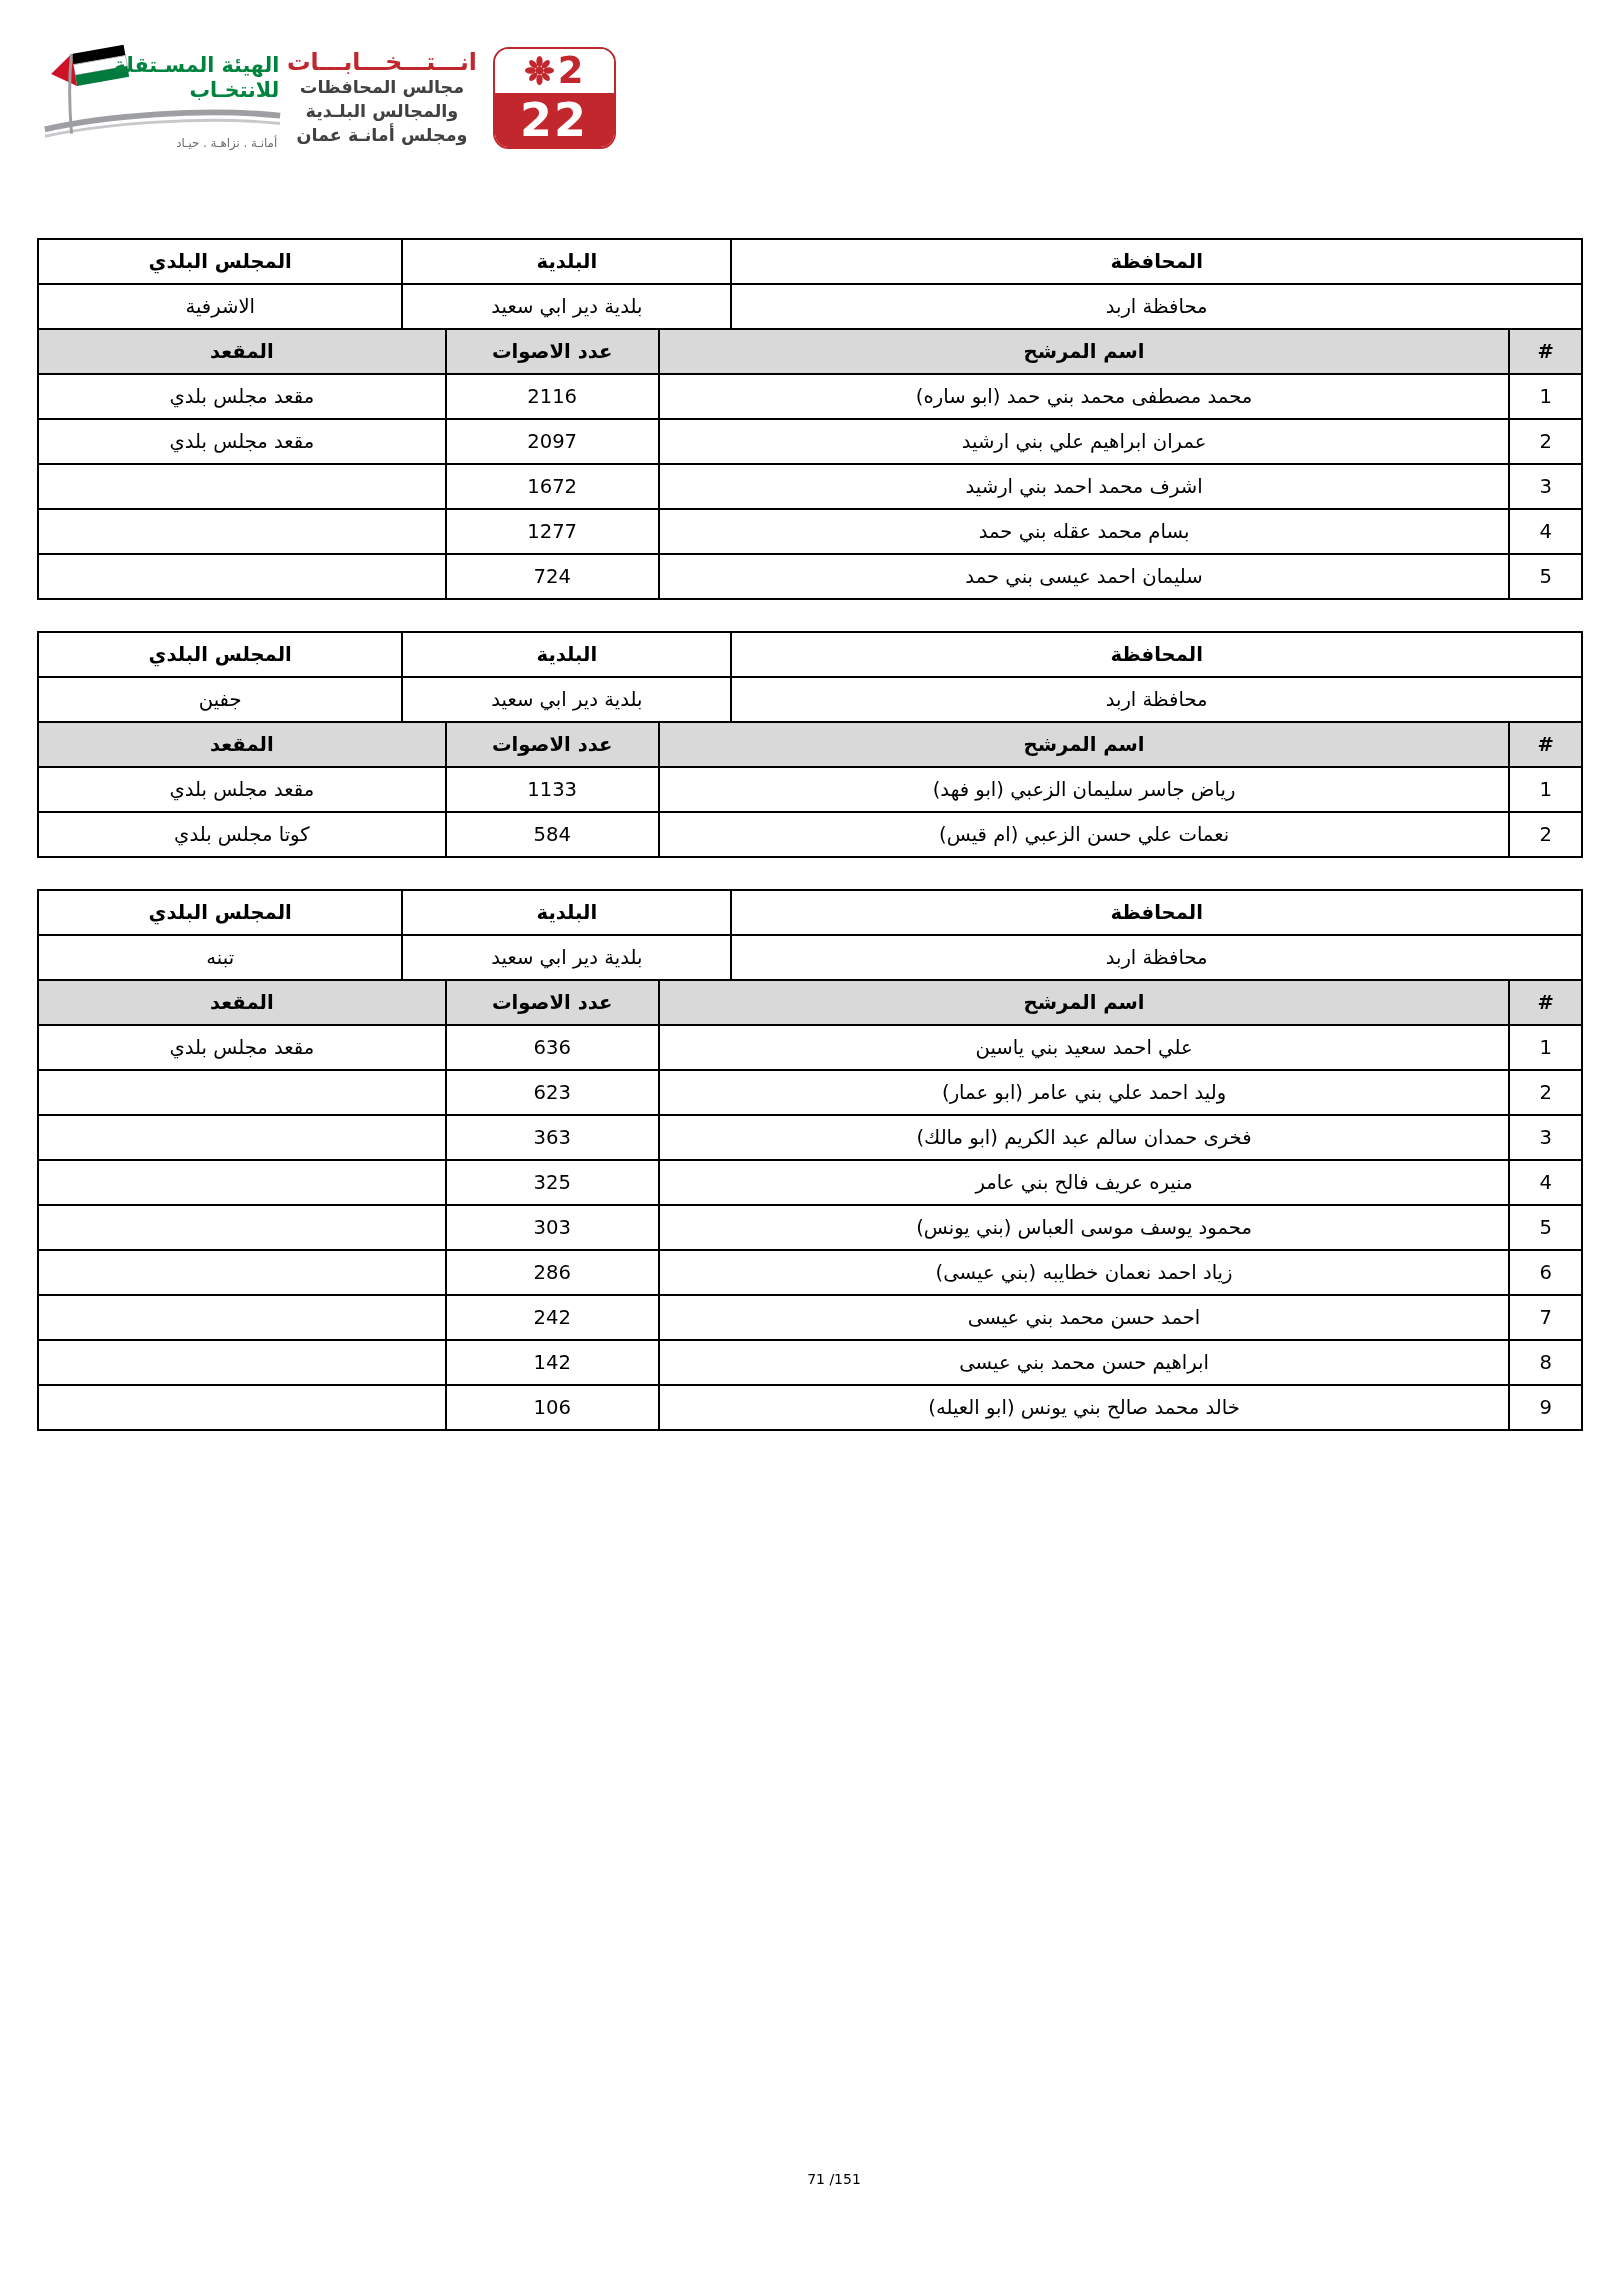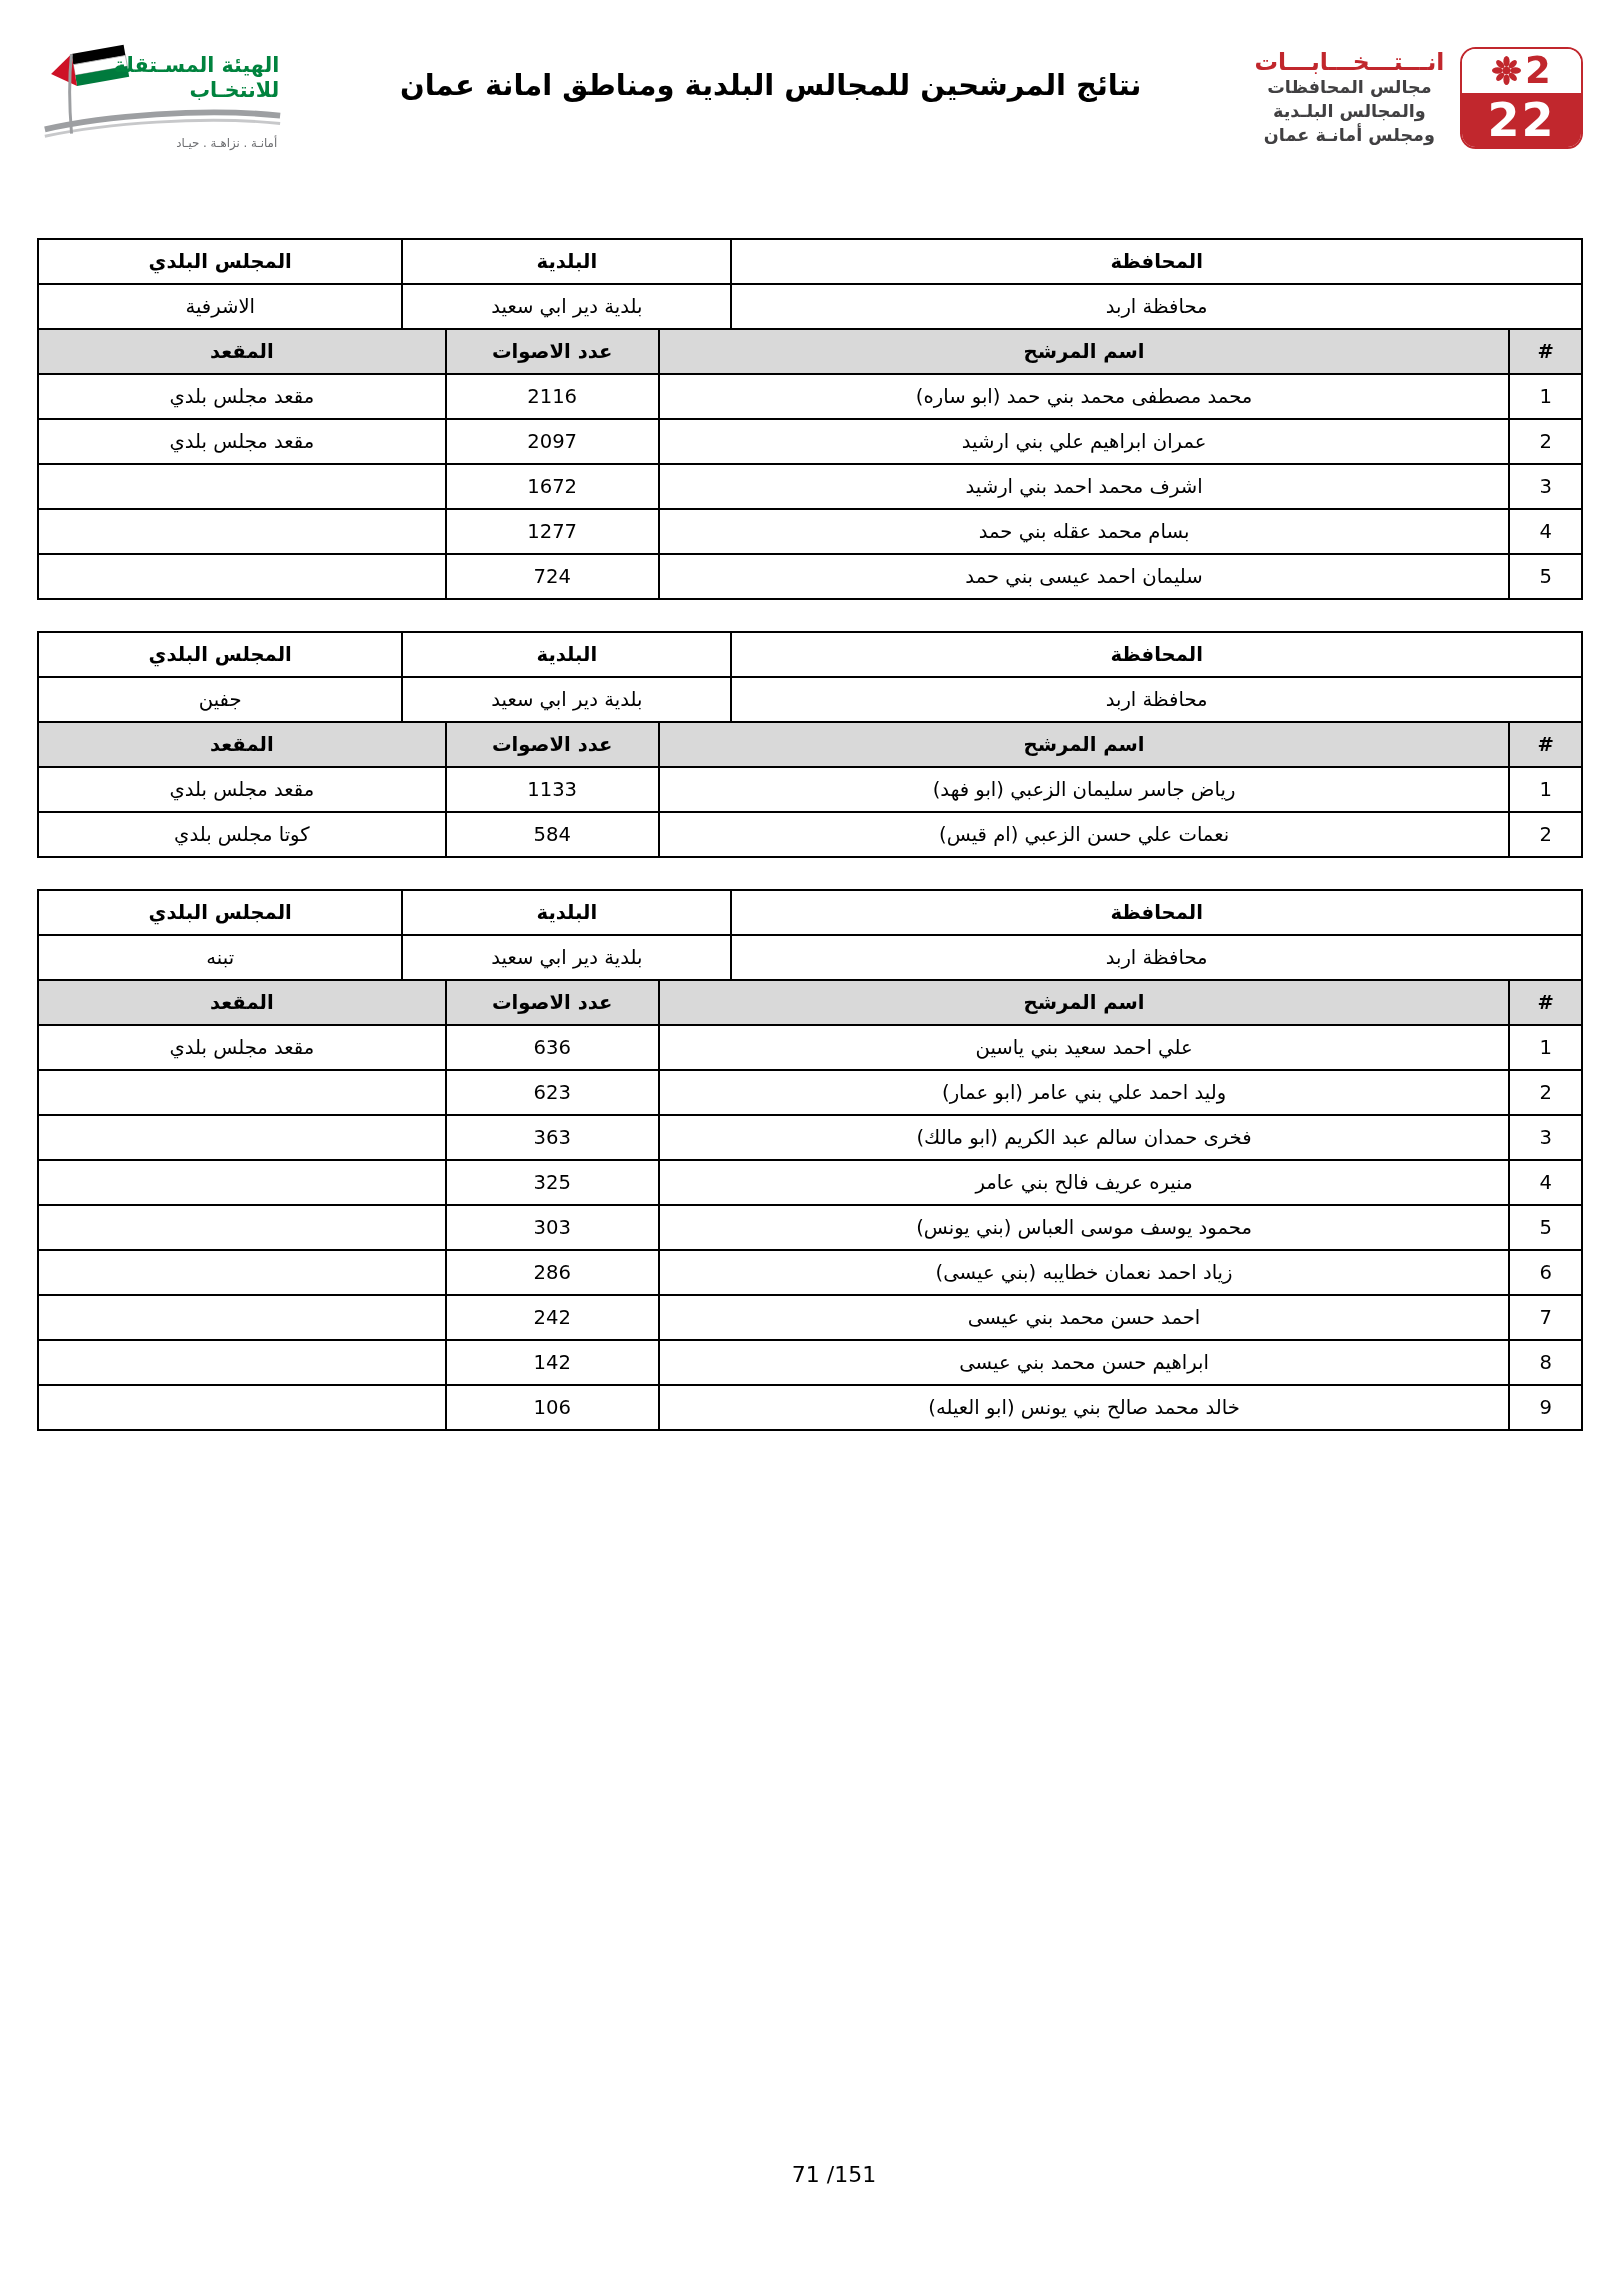--- a/index.html
+++ b/index.html
@@ -42,21 +42,21 @@
   th { font-weight:bold;margin-top:28px; }
   .meta td { font-weight:normal; }
   .cand { margin-top:-2px; }
   .cand thead th { background:#d9d9d9; }
   .w-gov{width:55.1%} .w-mun{width:21.3%} .w-cou{width:23.6%}
   .w-num{width:4.7%} .w-name{width:55.1%} .w-votes{width:13.8%} .w-seat{width:26.4%}
   .c-votes { direction:ltr;margin-left:46px; }
 
   
   .page-footer { position:absolute; left:0; right:0; bottom:106px; text-align:center;
-    font-size:22px; direction:ltr;margin-left:48px; }
+    font-size:14px; direction:ltr;margin-left:48px; }
 </style>
 </head>
 <body>
 
 <div class="page">
 
   <div class="header">
 
     <div class="iec-logo">
       <svg width="250" height="113" viewBox="0 0 255 115">
@@ -70,21 +70,20 @@
           <path d="M38 12 C 30 40, 26 70, 24 92" stroke="#9d9fa2" stroke-width="3" fill="none"></path>
         </g>
       </svg>
       <div class="iec-title">
         <div>الهيئة المسـتقلة</div>
         <div>للانتخـاب</div>
       </div>
       <div class="iec-tagline">أمانـة . نزاهـة . حيـاد</div>
     </div>
 
-    <div class="page-title">نتائج المرشحين للمجالس البلدية ومناطق امانة عمان</div>
 
     <div class="logo-right">
       <div class="year-badge">
         <div class="year-top">
           <span>2</span>
           <svg width="29" height="29" viewBox="0 0 24 24">
             <g fill="#c1272d">
               <ellipse cx="12" cy="4.5" rx="2.6" ry="4.5"></ellipse>
               <ellipse cx="12" cy="19.5" rx="2.6" ry="4.5"></ellipse>
               <ellipse cx="4.5" cy="12" rx="4.5" ry="2.6"></ellipse>

